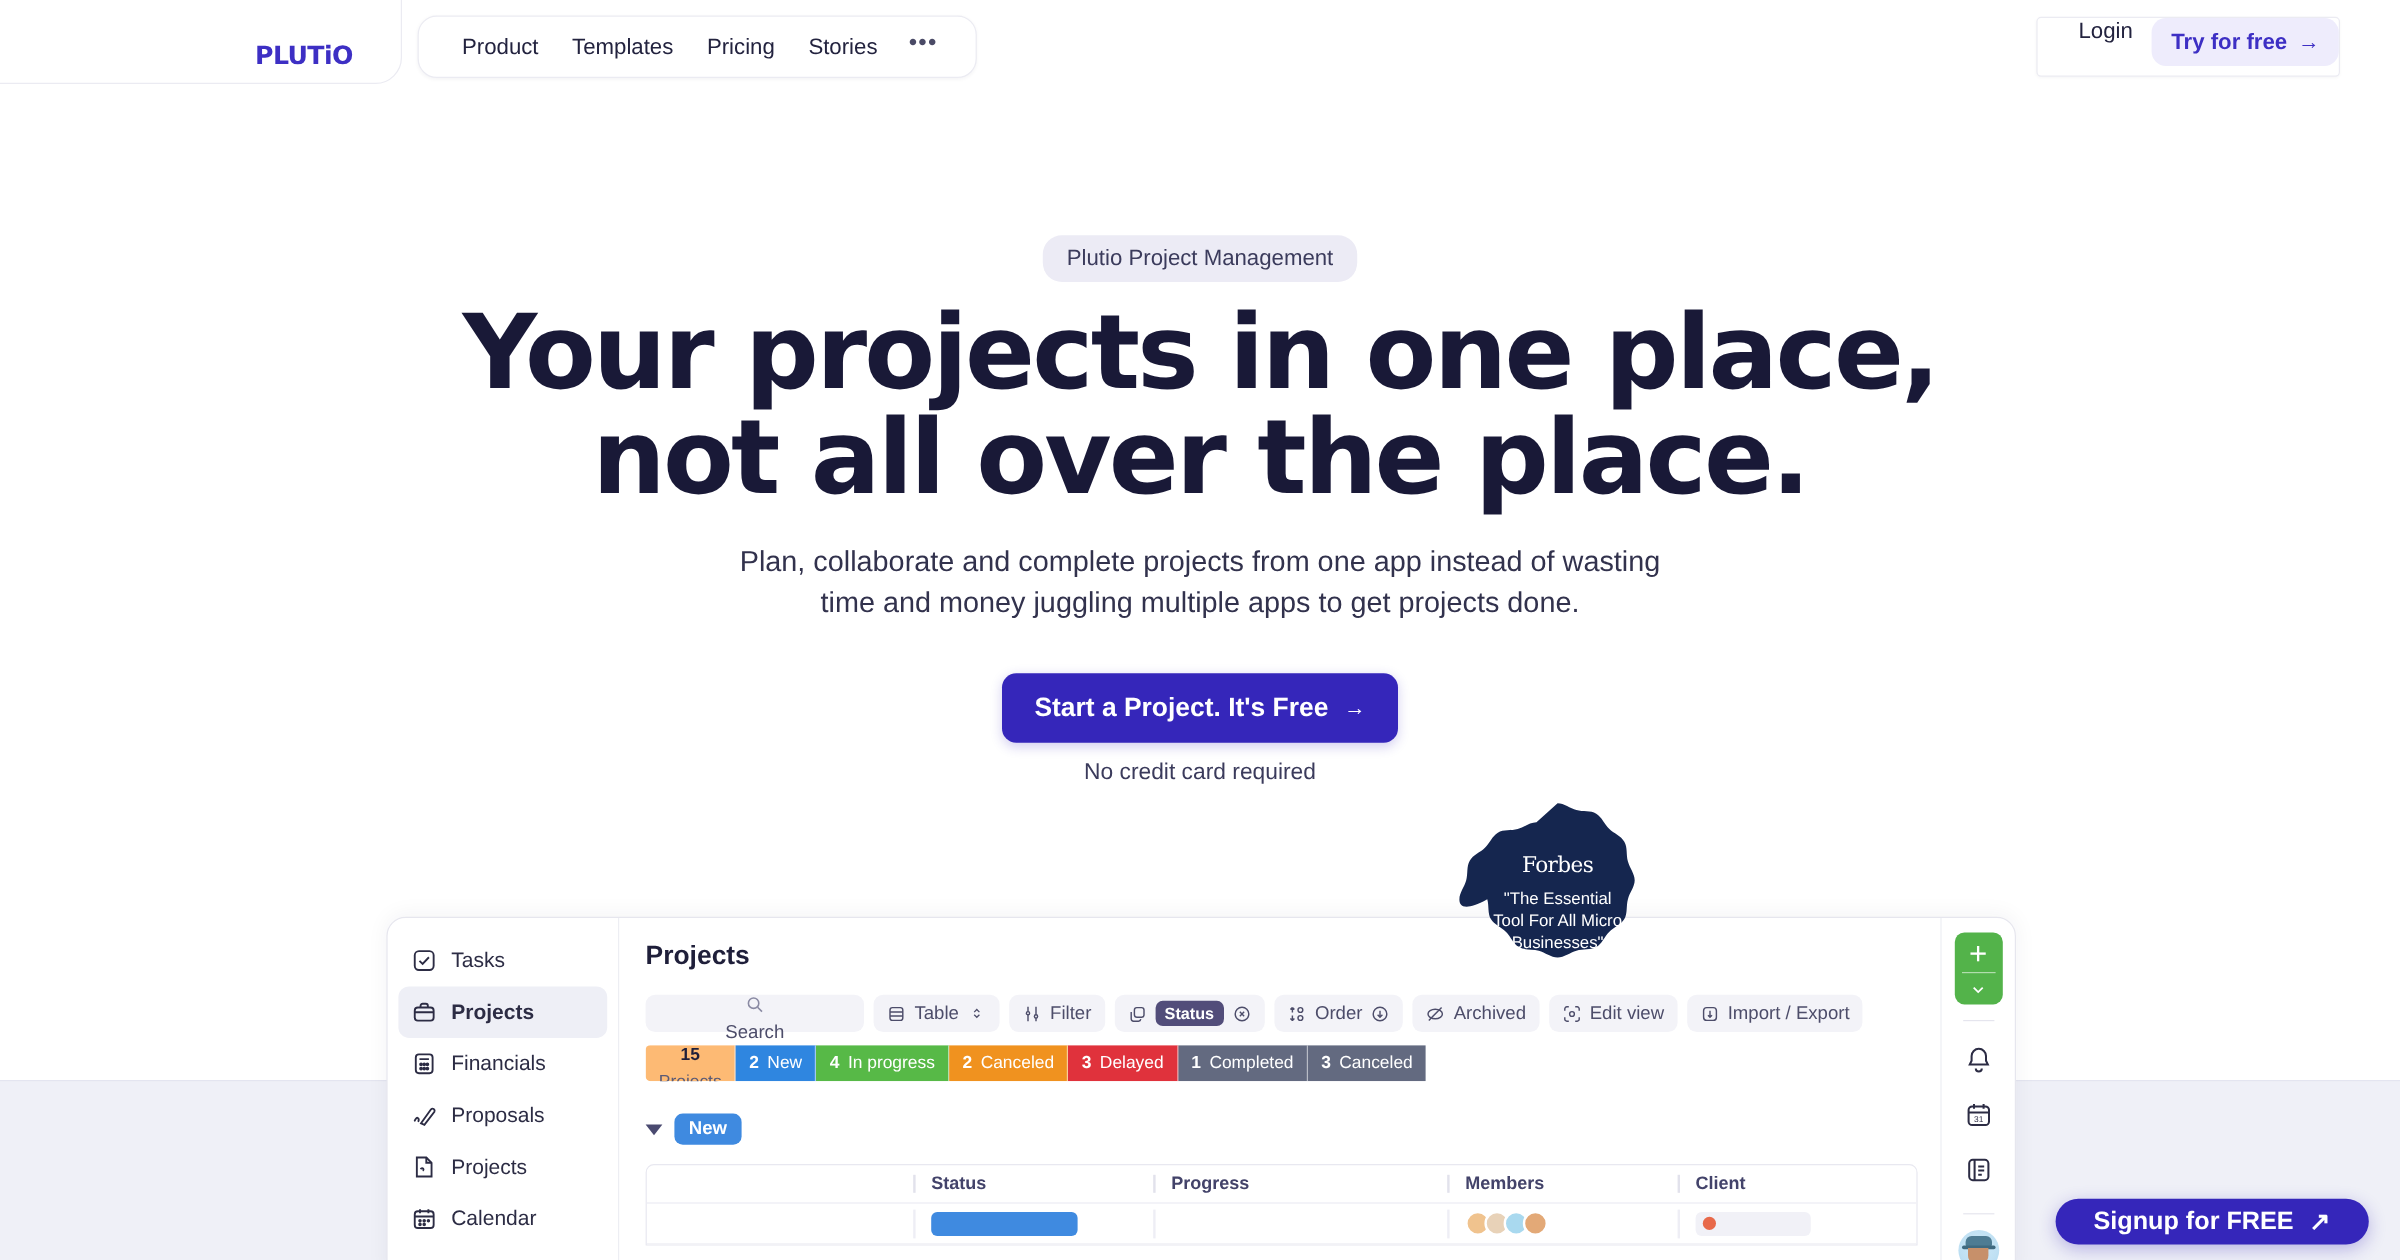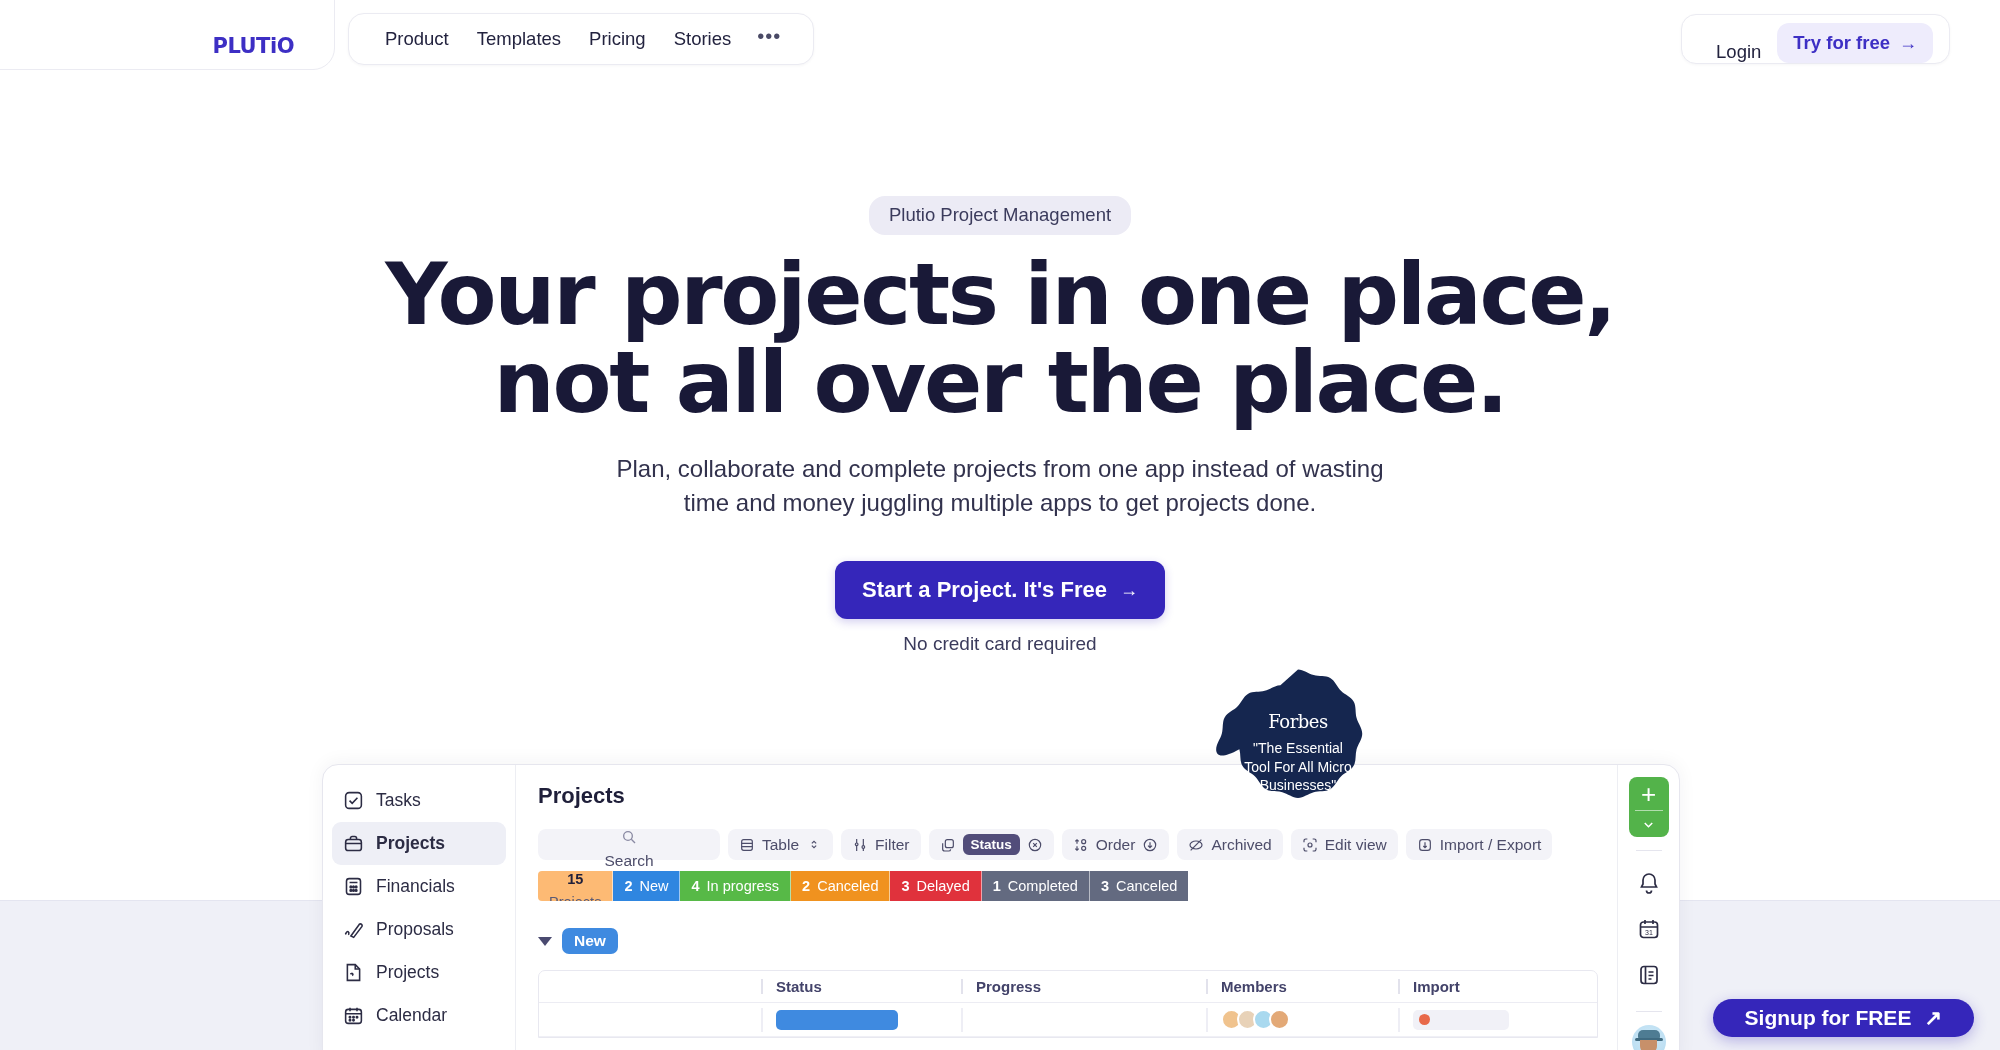--- a/index.html
+++ b/index.html
@@ -55,23 +55,23 @@
   .nav-dots {
     font-size: 20px; color: #4a4a66; padding: 0 10px 6px 12px;
     letter-spacing: 1px; cursor: pointer;
   }
 
   .auth-pill {
     position: absolute; right: 50px; top: 14px;
     height: 50px;
     background: #ffffff;
     border: 1px solid #ebebf2;
-    border-radius: 15px;
-    display: flex; align-items: flex-end;
-    padding: 0 16px 0 18px;
+    border-radius: 4px;
+    display: flex; align-items: flex-start;
+    padding: 0 0 0 18px;
     box-shadow: 0 1px 3px rgba(30,30,60,0.04);
   }
   .auth-login { font-size: 18.5px; color: #23233f; font-weight: 500; padding: 0 16px; cursor:pointer; }
   .auth-try {
     font-size: 18.5px; color: #3d2fc4; font-weight: 600;
     background: #eeecfc; border-radius: 12px;
     height: 40px; display: flex; align-items: center; gap: 9px;
     padding: 0 16px; cursor: pointer;
   }
   .arrow-r { font-size: 18px; line-height: 1; }
@@ -518,21 +518,21 @@
         <div class="tri"></div>
         <div class="group-chip">New</div>
       </div>
 
       <div class="tbl">
         <div class="tbl-head">
           <div class="th first" style="width:222px"></div>
           <div class="th" style="width:200px">Status</div>
           <div class="th" style="width:245px">Progress</div>
           <div class="th" style="width:192px">Members</div>
-          <div class="th" style="width:180px">Import</div>
+          <div class="th" style="width:180px">Client</div>
         </div>
         <div class="tbl-row">
           <div class="td first" style="width:222px"></div>
           <div class="td" style="width:200px">
             <div class="pill-blue"></div>
           </div>
           <div class="td" style="width:245px"></div>
           <div class="td" style="width:192px">
             <div class="avatars">
               <div class="av" style="background:#f0c38e"></div>

